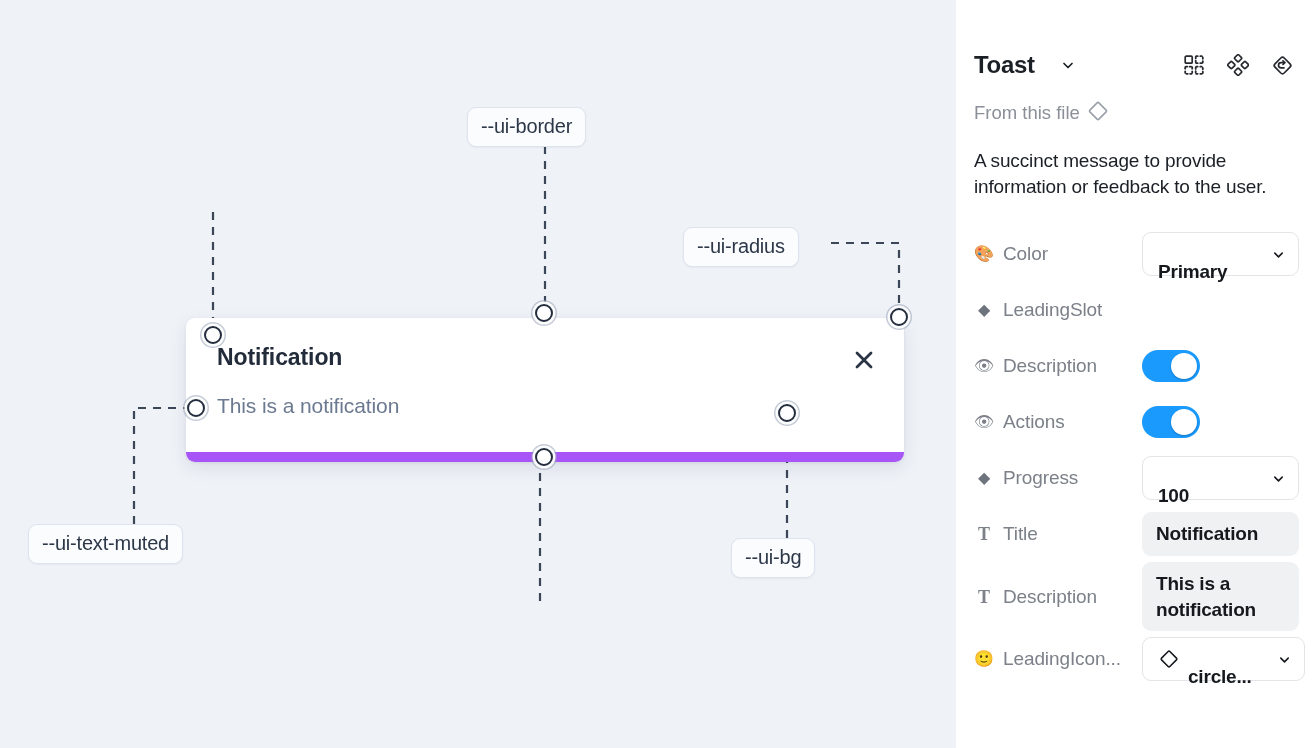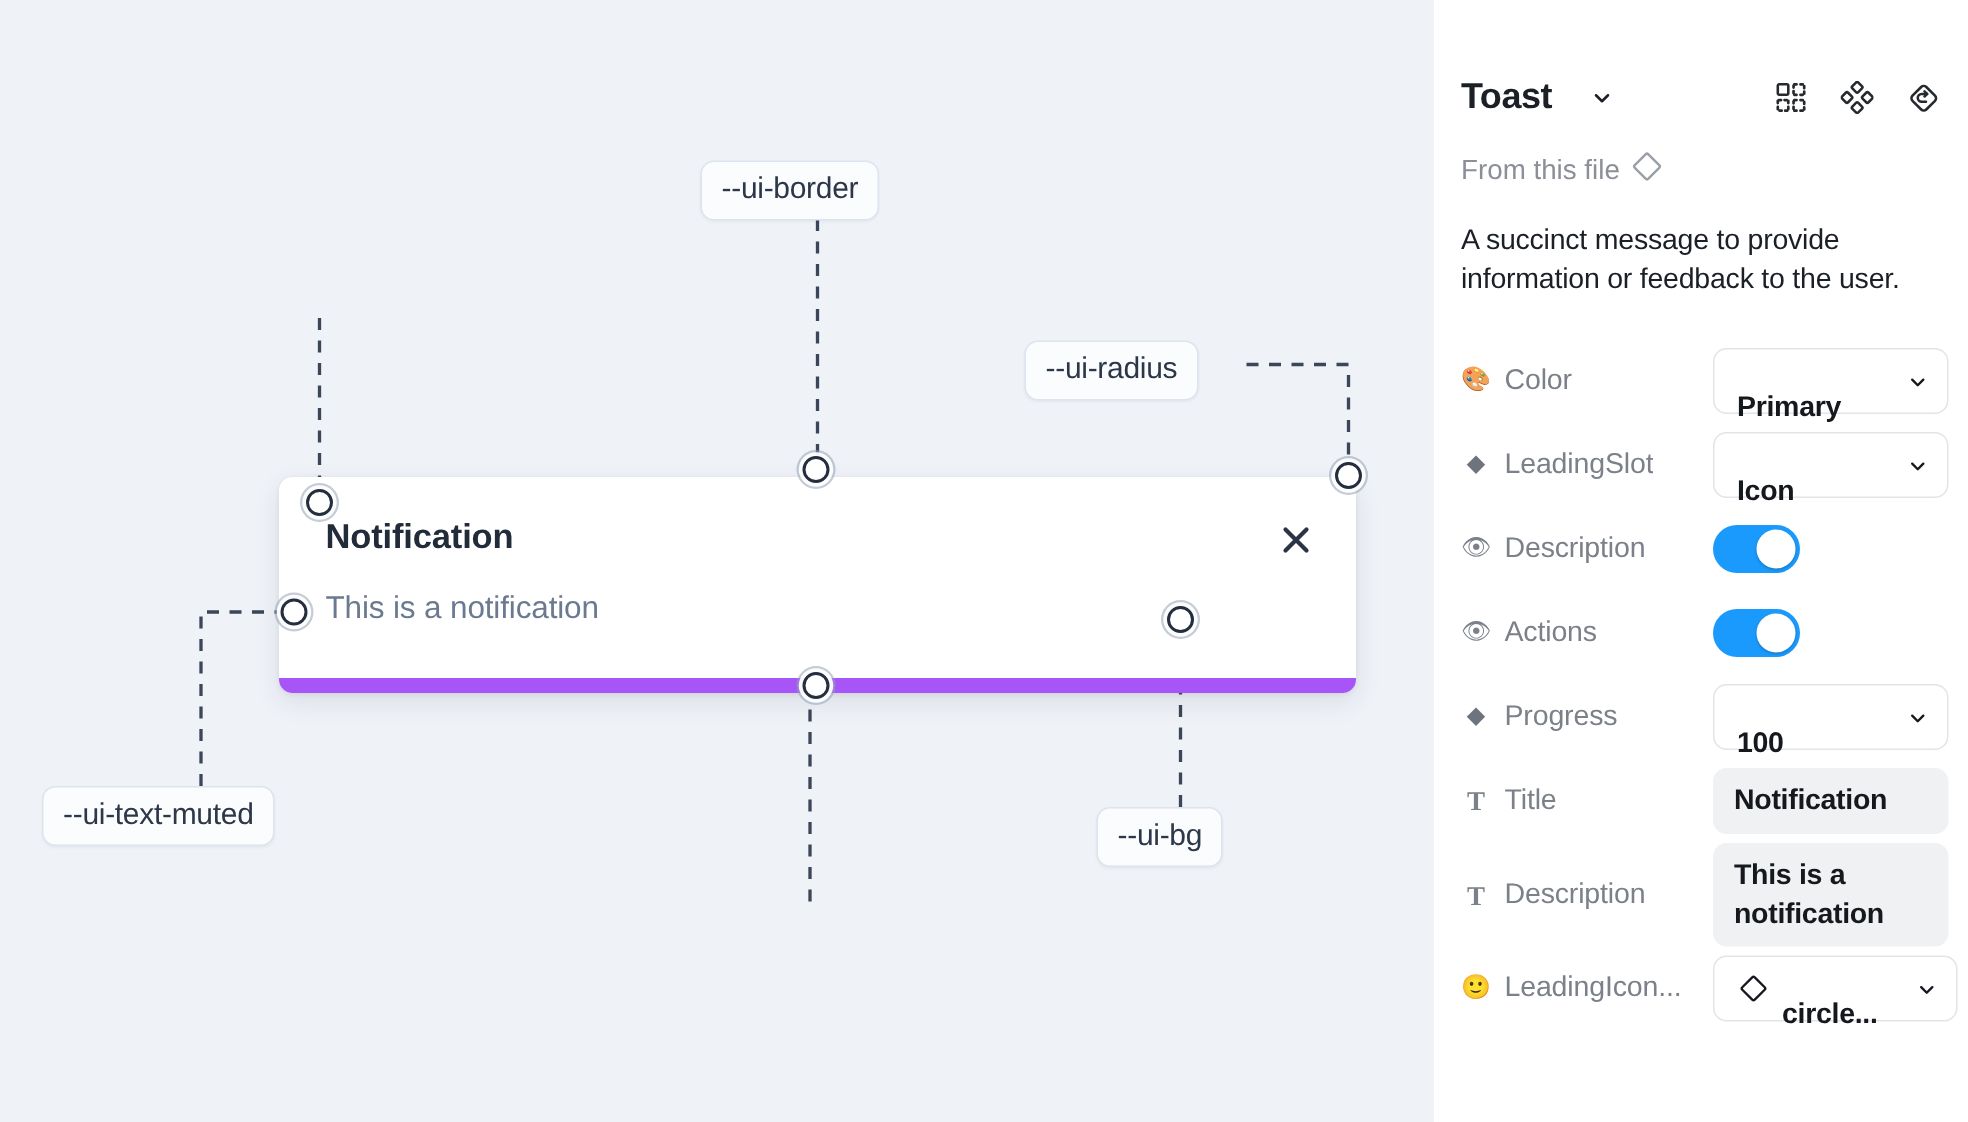--- a/index.html
+++ b/index.html
@@ -297,30 +297,20 @@
             </span>
           </div>
         </div>
       </div>
 
       <div class="prop-row">
         <div class="prop-label">
           <span class="glyph" style="color:#6e747d;">◆</span>
           <span class="lname">LeadingSlot</span>
         </div>
-        <div class="prop-control">
-          <div class="select">
-            <span class="sv">Icon</span>
-            <span class="caret">
-              <svg width="13" height="13" viewBox="0 0 14 14" fill="none" stroke="#15181d" stroke-width="1.7" stroke-linecap="round" stroke-linejoin="round">
-                  <path d="M3 5.5 L7 9.5 L11 5.5"></path>
-                </svg>
-            </span>
-          </div>
-        </div>
       </div>
 
       <div class="prop-row">
         <div class="prop-label">
           <span class="glyph">👁</span>
           <span class="lname">Description</span>
         </div>
         <div class="prop-control">
           <div class="toggle">
             <span class="knob"></span>

